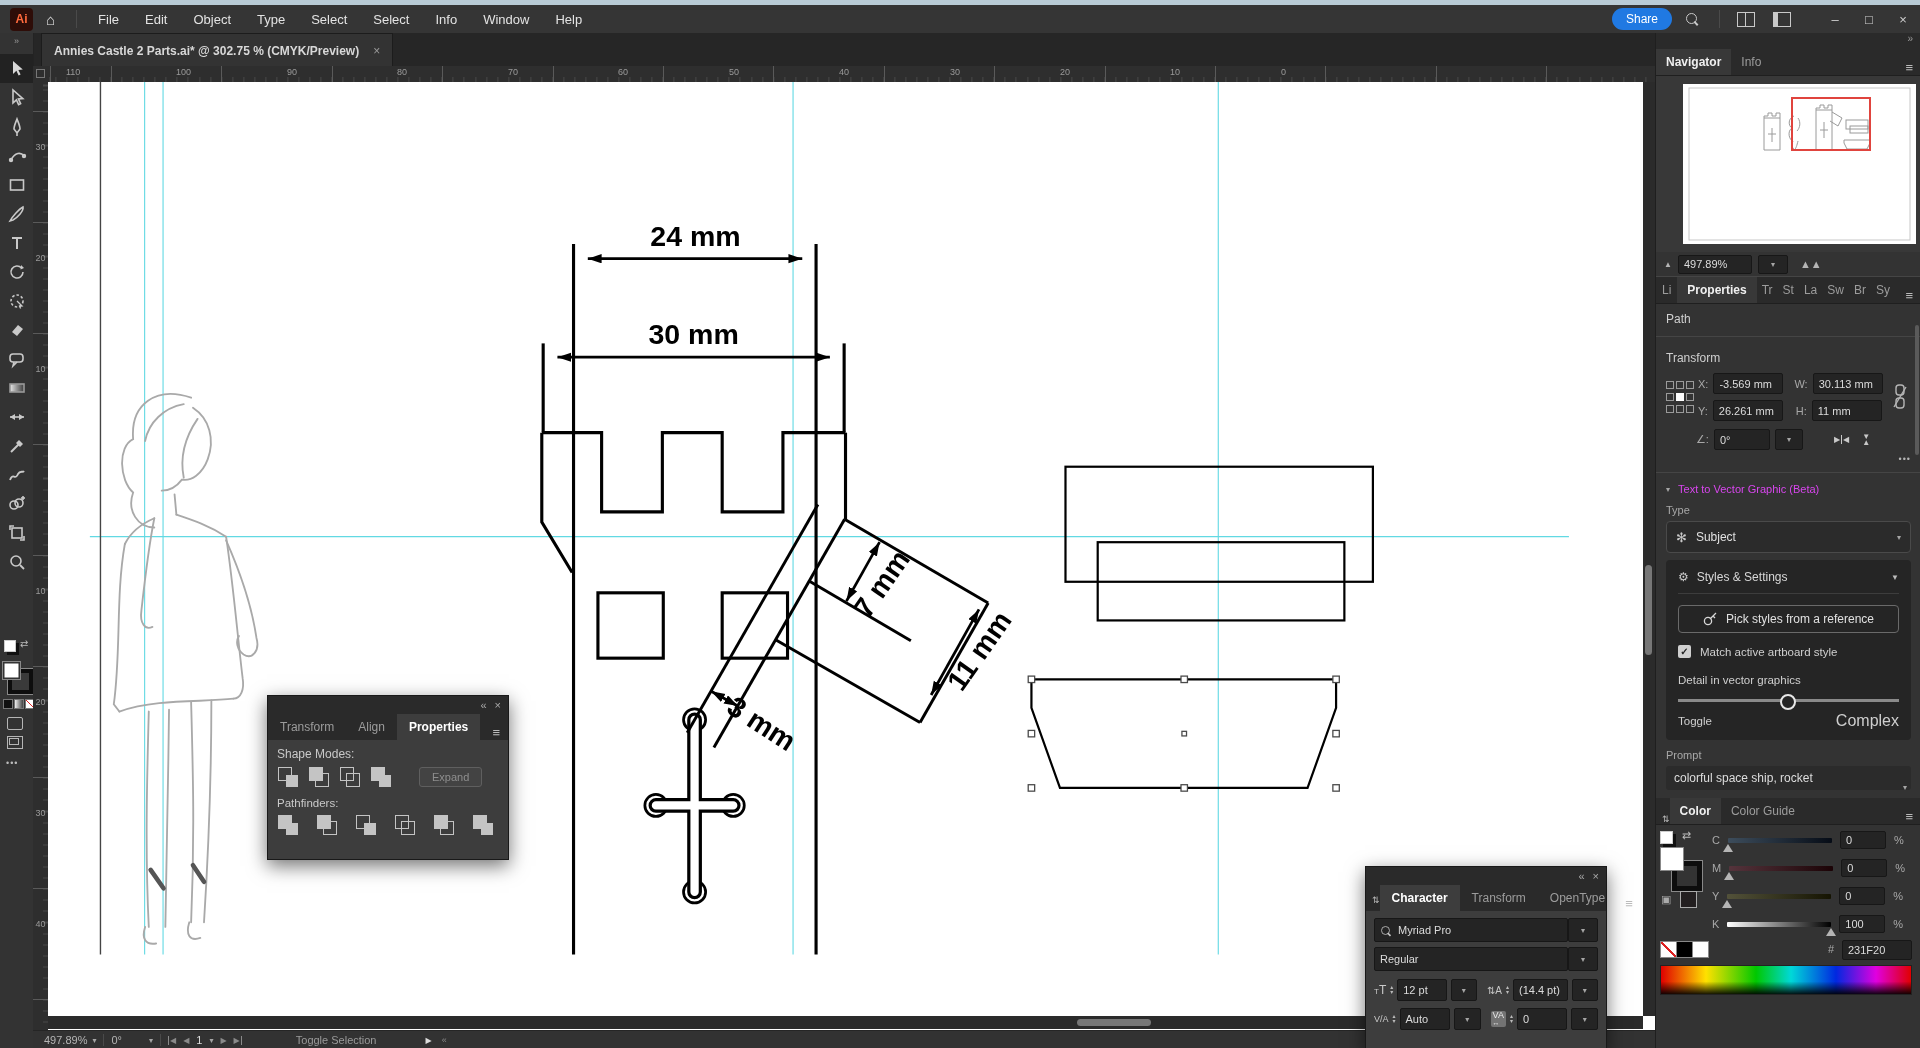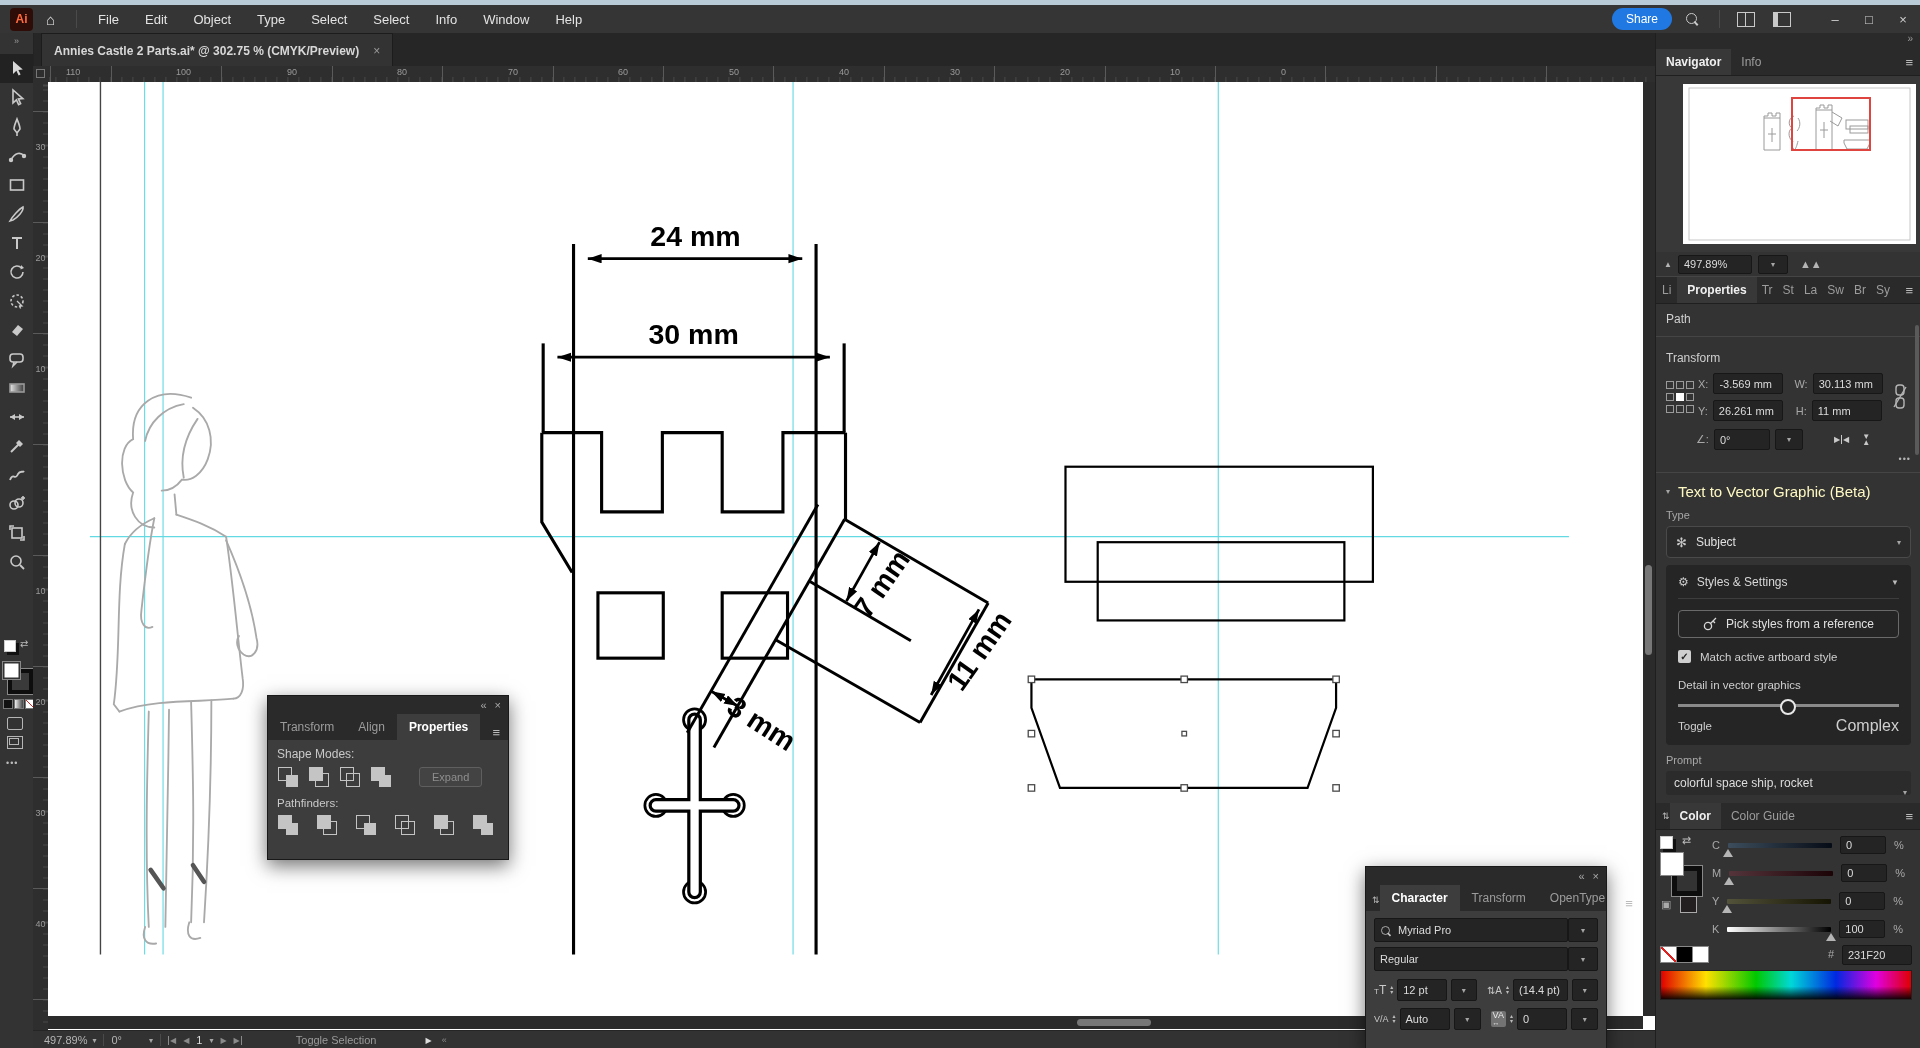--- a/index.html
+++ b/index.html
@@ -47,21 +47,21 @@
   .sbtrack{background:#2b2b2b}
   .sbthumb{background:#777;border-radius:4px}
   
   #statusbar{left:33px;top:1030px;width:1622px;height:18px;background:#323232;border-top:1px solid #252525;
              display:flex;align-items:center;font-size:11px;color:#b5b5b5}
   #statusbar .box{display:flex;align-items:center;gap:5px;padding:0 7px}
   #statusbar .sep{width:1px;height:12px;background:#4a4a4a}
   .chev{font-size:8px;color:#a5a5a5}
   
   #rightdock{left:1655px;top:33px;width:265px;height:1015px;background:#333;border-left:1px solid #1f1f1f}
-  .ptabs{background:#2a2a2a;display:flex;align-items:center;height:26px;border-bottom:1px solid #1f1f1f}
+  .ptabs{background:#2a2a2a;display:flex;align-items:flex-end;height:26px;border-bottom:1px solid #1f1f1f}
   .ptab{font-size:12px;color:#9c9c9c;padding:0 10px;height:26px;display:flex;align-items:center}
   .ptab.on{color:#f0f0f0;font-weight:bold;background:#383838}
   .hamb{margin-left:auto;color:#bbb;font-size:13px;padding:0 8px}
   .field{background:#242424;border:1px solid #171717;border-radius:2px;color:#dcdcdc;font-size:11px;
          display:flex;align-items:center;padding:0 5px}
   .lbl{font-size:11px;color:#a8a8a8}
   .divider{height:1px;background:#454545}
   
   .fpanel{background:#3d3d3d;border:1px solid #191919;box-shadow:0 6px 18px rgba(0,0,0,.55);z-index:20}
   .fhead{height:17px;background:#2a2a2a;display:flex;align-items:center;justify-content:flex-end;gap:8px;
@@ -635,21 +635,21 @@
       <span style="color:#c9c9c9;font-size:8px;display:inline-flex;flex-direction:column;line-height:6px;margin-left:8px">
           <span>▼</span>
           <span>▲</span>
         </span>
     </div>
     <div style="text-align:right;color:#b5b5b5;font-size:9px;letter-spacing:1px;margin-top:4px">•••</div>
     <div class="divider" style="margin:8px -10px 0"></div>
 
     <div class="row" style="margin-top:10px;gap:8px">
       <span class="chev">▾</span>
-      <span style="font-size:15px;color:#fef9c3">Text to Vector Graphic (Beta)</span>
+      <span style="font-size:11px;color:#d946ef">Text to Vector Graphic (Beta)</span>
     </div>
     <div class="lbl" style="margin-top:9px">Type</div>
     <div class="row" style="margin-top:5px;background:#2b2b2b;border:1px solid #4a4a4a;border-radius:4px;height:30px;padding:0 9px;gap:9px">
       <span style="color:#c9c9c9;font-size:13px">✻</span>
       <span style="font-size:12px;color:#e0e0e0">Subject</span>
       <span class="chev" style="margin-left:auto">▾</span>
     </div>
     <div style="background:#252525;border-radius:4px;margin-top:7px;padding:10px 12px">
       <div class="row" style="gap:8px">
         <span style="color:#c9c9c9;font-size:12px">⚙</span>

